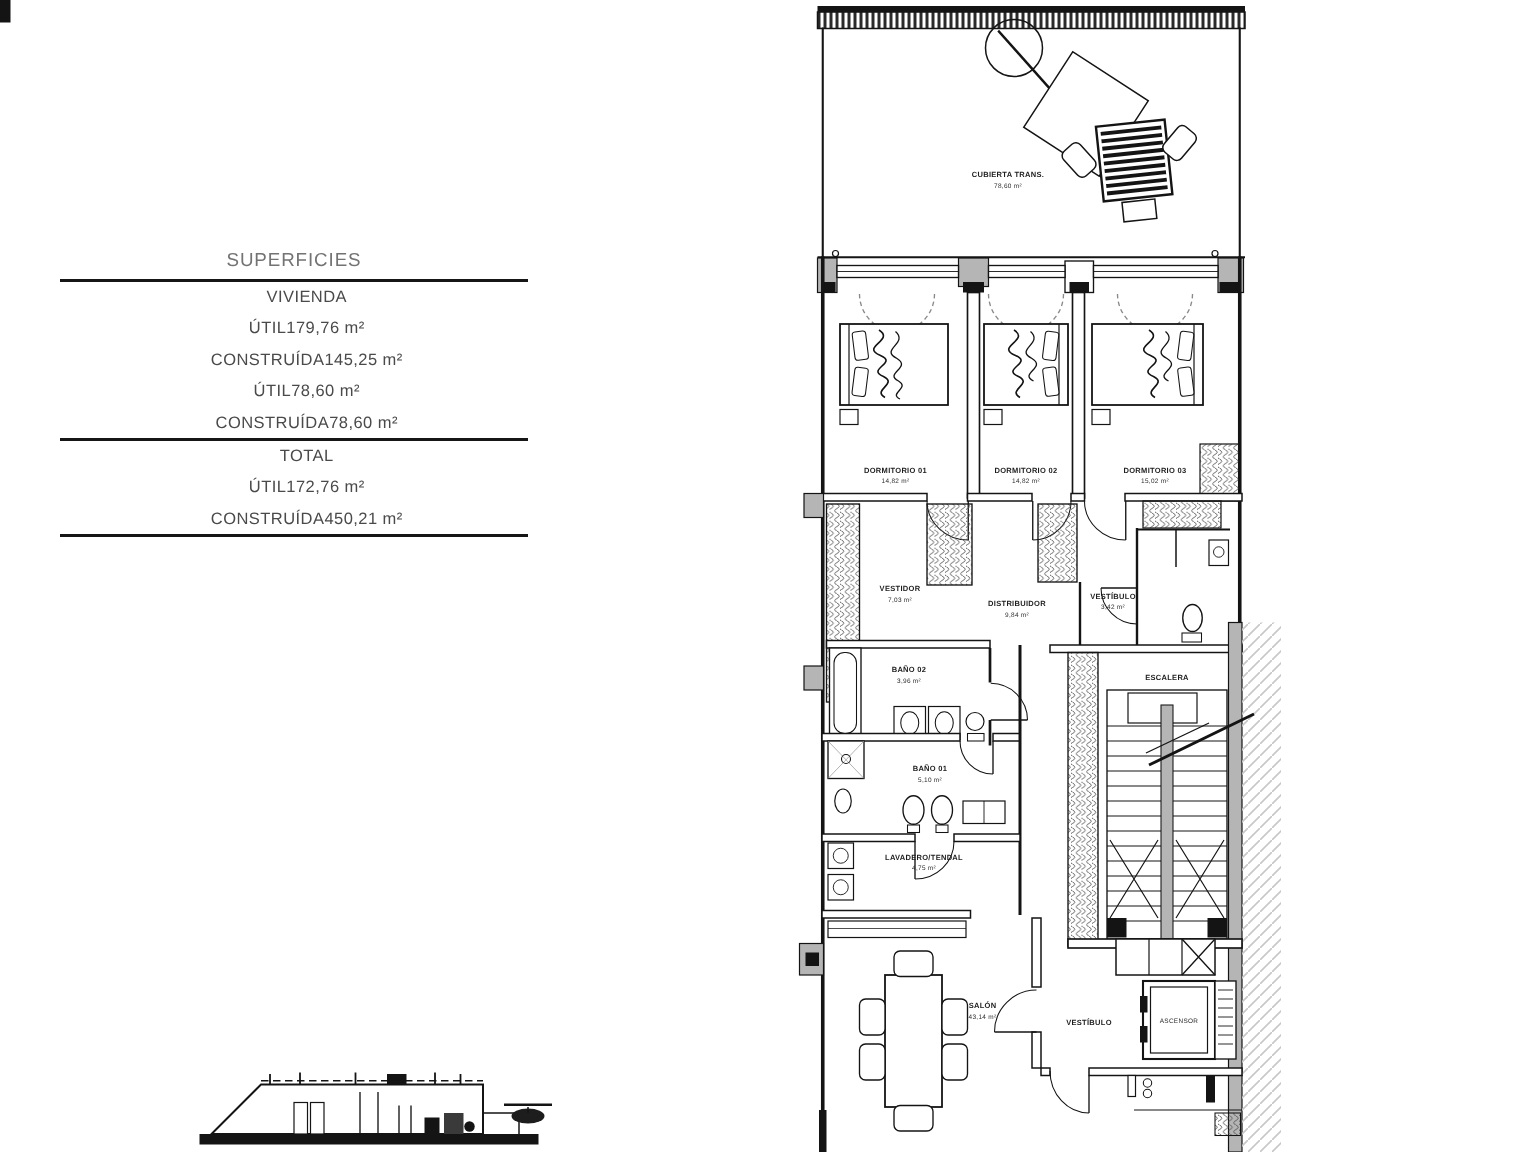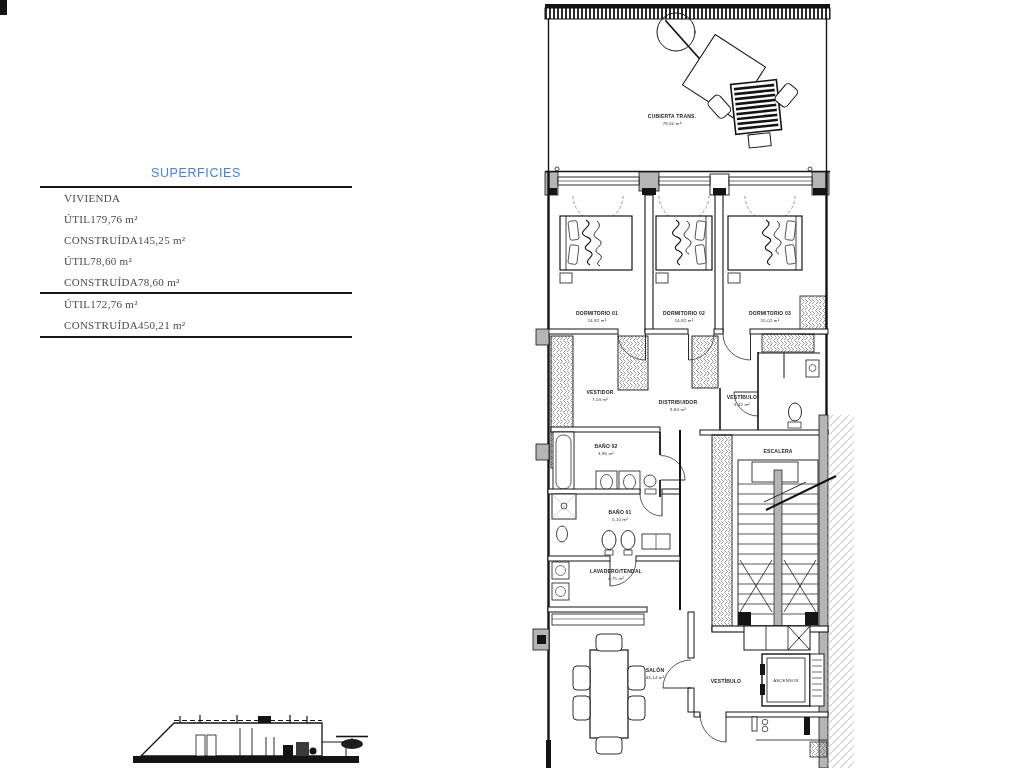--- a/index.html
+++ b/index.html
@@ -2,24 +2,24 @@
 <html><head>
 <meta charset="utf-8">
 <style>
   html,body{margin:0;padding:0;background:#fff;}
   .page{position:relative;width:1024px;height:768px;background:#ffffff;overflow:hidden;
         font-family:"Liberation Sans",sans-serif;}
   .corner-mark{position:absolute;left:0;top:0;width:7px;height:15px;background:#141414;}
   
   .surfaces{position:absolute;left:40px;top:166px;width:312px;color:#4a4a4a;
             font-size:11px;letter-spacing:.3px;}
-  .s-title{text-align:center;font-size:12.5px;color:#3b82f6;letter-spacing:.6px;margin-bottom:6px;}
+  .s-title{text-align:center;font-size:12.5px;color:#737373;letter-spacing:.6px;margin-bottom:6px;}
   .s-rule{border-top:2px solid #161616;}
-  .s-row{display:flex;justify-content:flex-start;align-items:center;height:20.8px;
-         padding:0 7px 0 24px;font-family:Liberation Serif, serif;}
+  .s-row{display:flex;justify-content:center;align-items:center;height:20.8px;
+         padding:0 7px 0 24px;}
   .s-row .val{color:#4a4a4a;}
   
   .plan-svg{position:absolute;left:532px;top:0;width:326px;height:768px;}
   .section-svg{position:absolute;left:125px;top:690px;width:250px;height:78px;}
   text{font-family:"Liberation Sans",sans-serif;}
   .lbl{font-size:5px;fill:#1c1c1c;text-anchor:middle;letter-spacing:.2px;font-weight:bold;}
   .ar{font-size:4.3px;fill:#2e2e2e;text-anchor:middle;font-weight:normal;}
 </style>
 </head>
 <body>
@@ -45,20 +45,24 @@
       </div>
     <div class="s-row">
         <span>ÚTIL</span>
         <span class="val">78,60 m²</span>
       </div>
     <div class="s-row">
         <span>CONSTRUÍDA</span>
         <span class="val">78,60 m²</span>
       </div>
     <div class="s-rule"></div>
+    <div class="s-row">
+        <span>TOTAL</span>
+        <span class="val"></span>
+      </div>
     <div class="s-row">
         <span>ÚTIL</span>
         <span class="val">172,76 m²</span>
       </div>
     <div class="s-row">
         <span>CONSTRUÍDA</span>
         <span class="val">450,21 m²</span>
       </div>
     <div class="s-rule"></div>
   </div>

